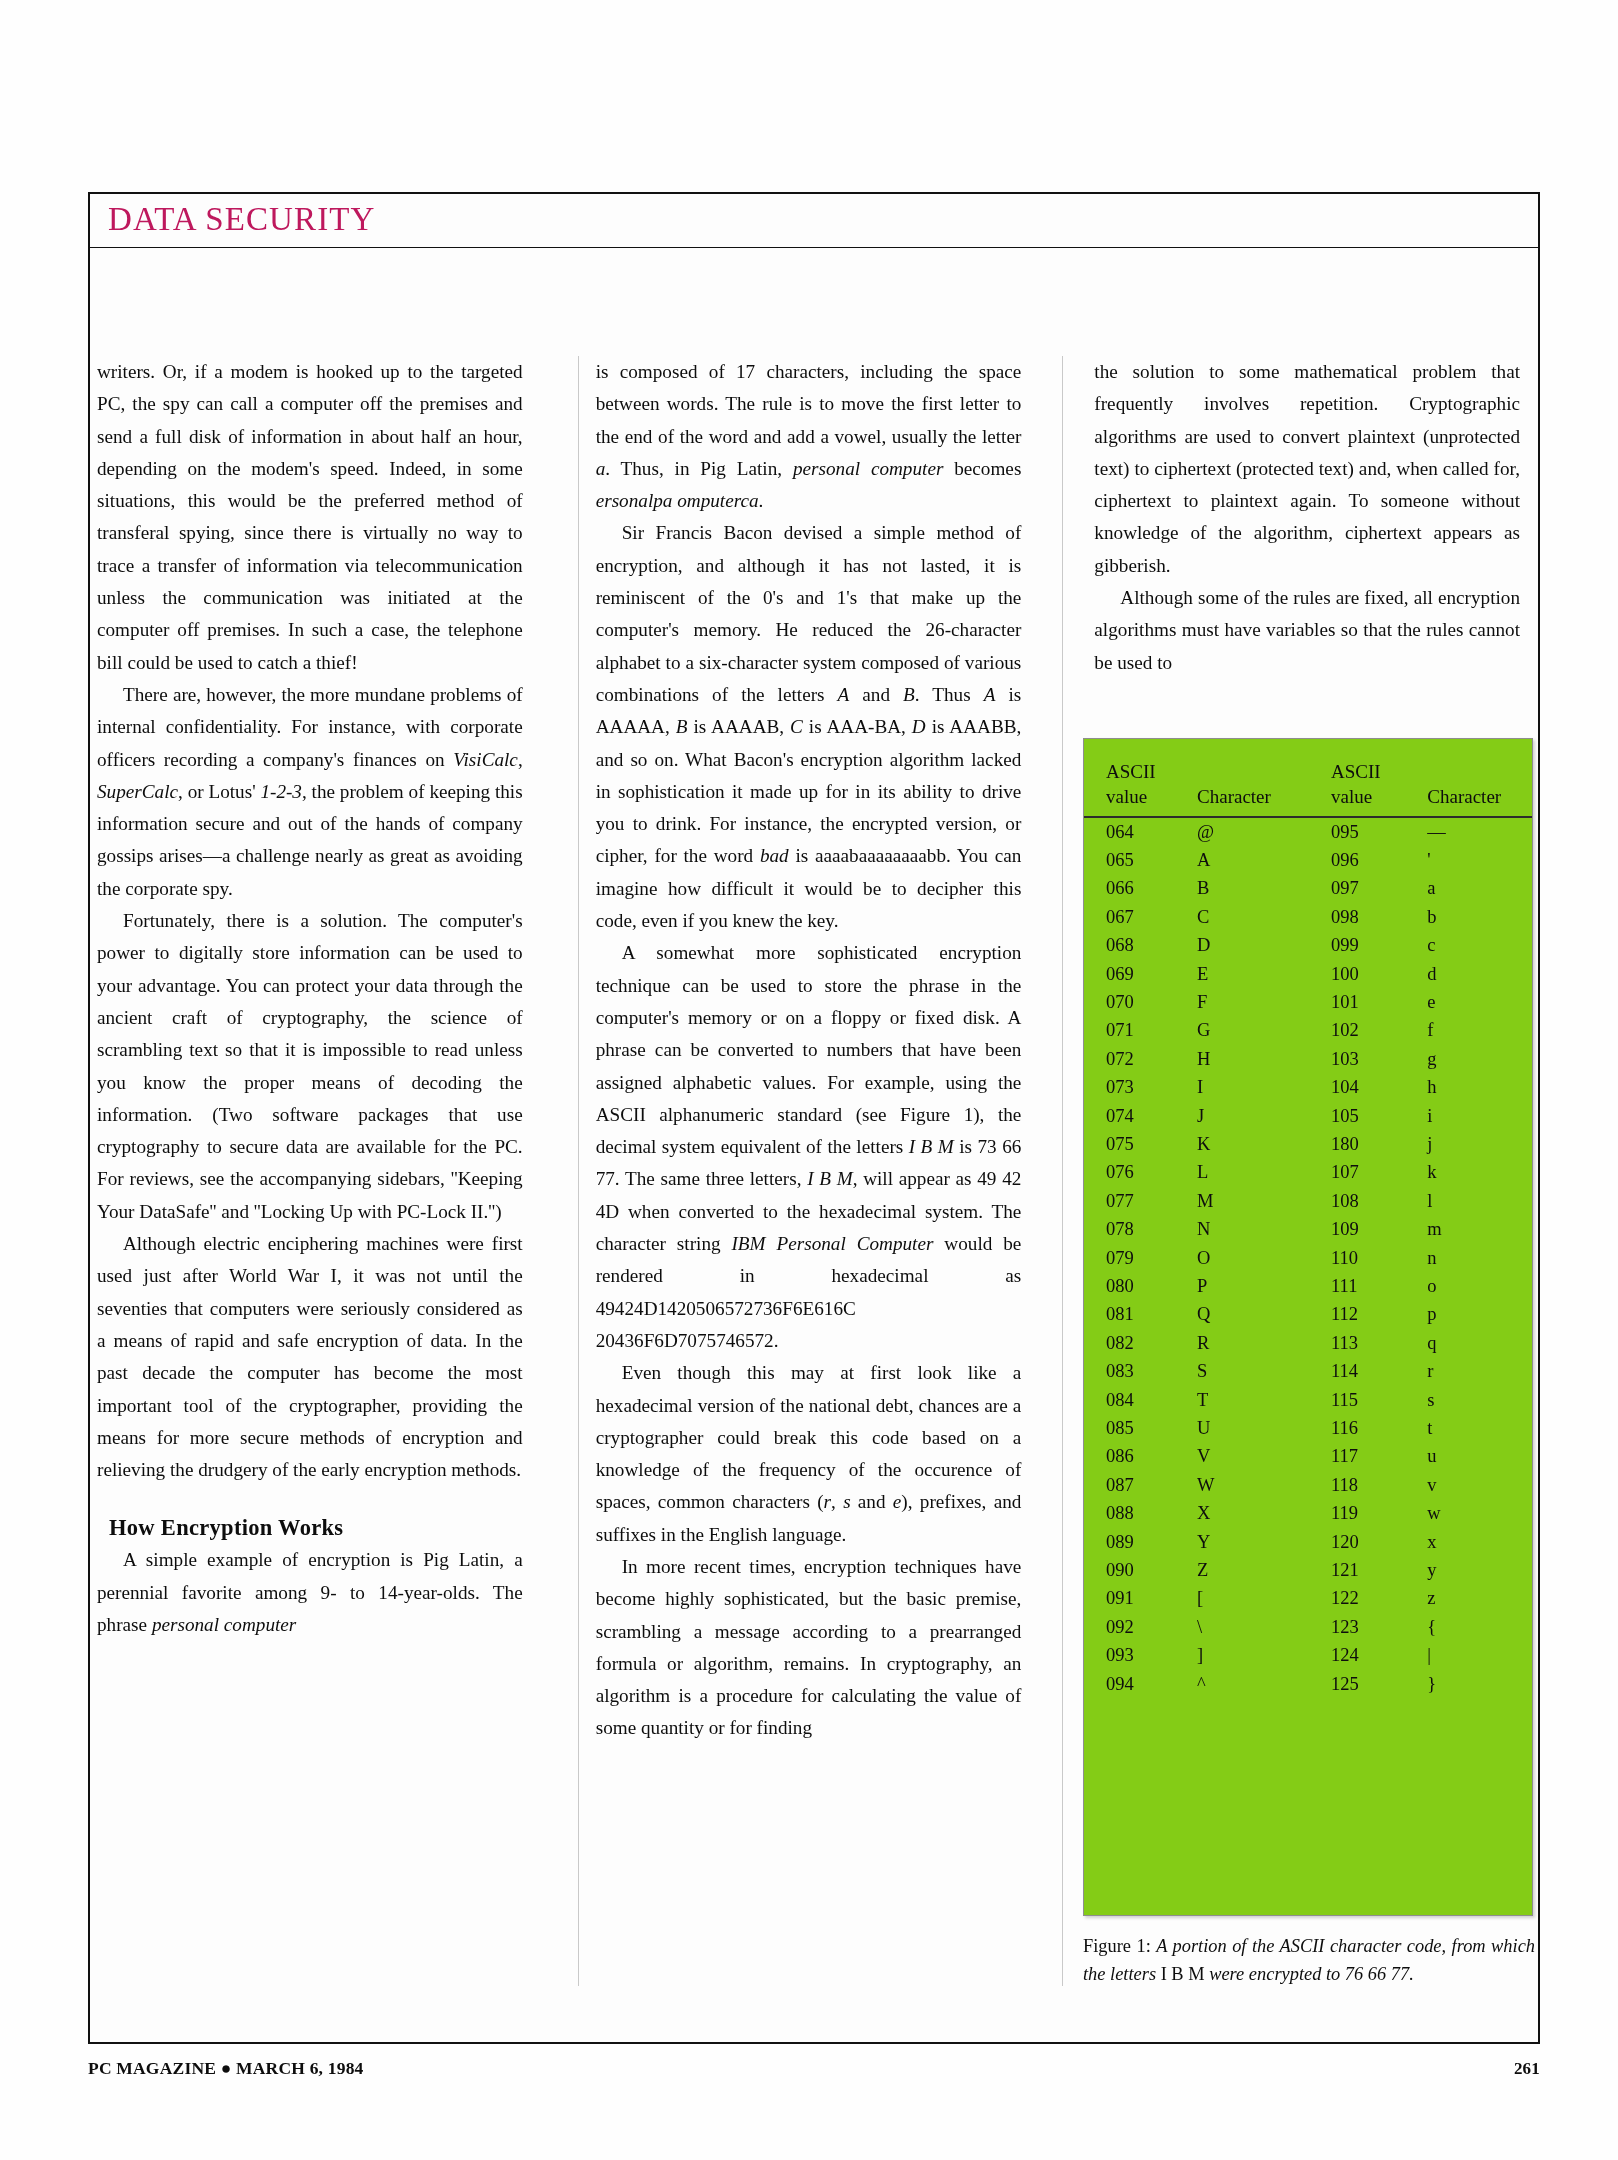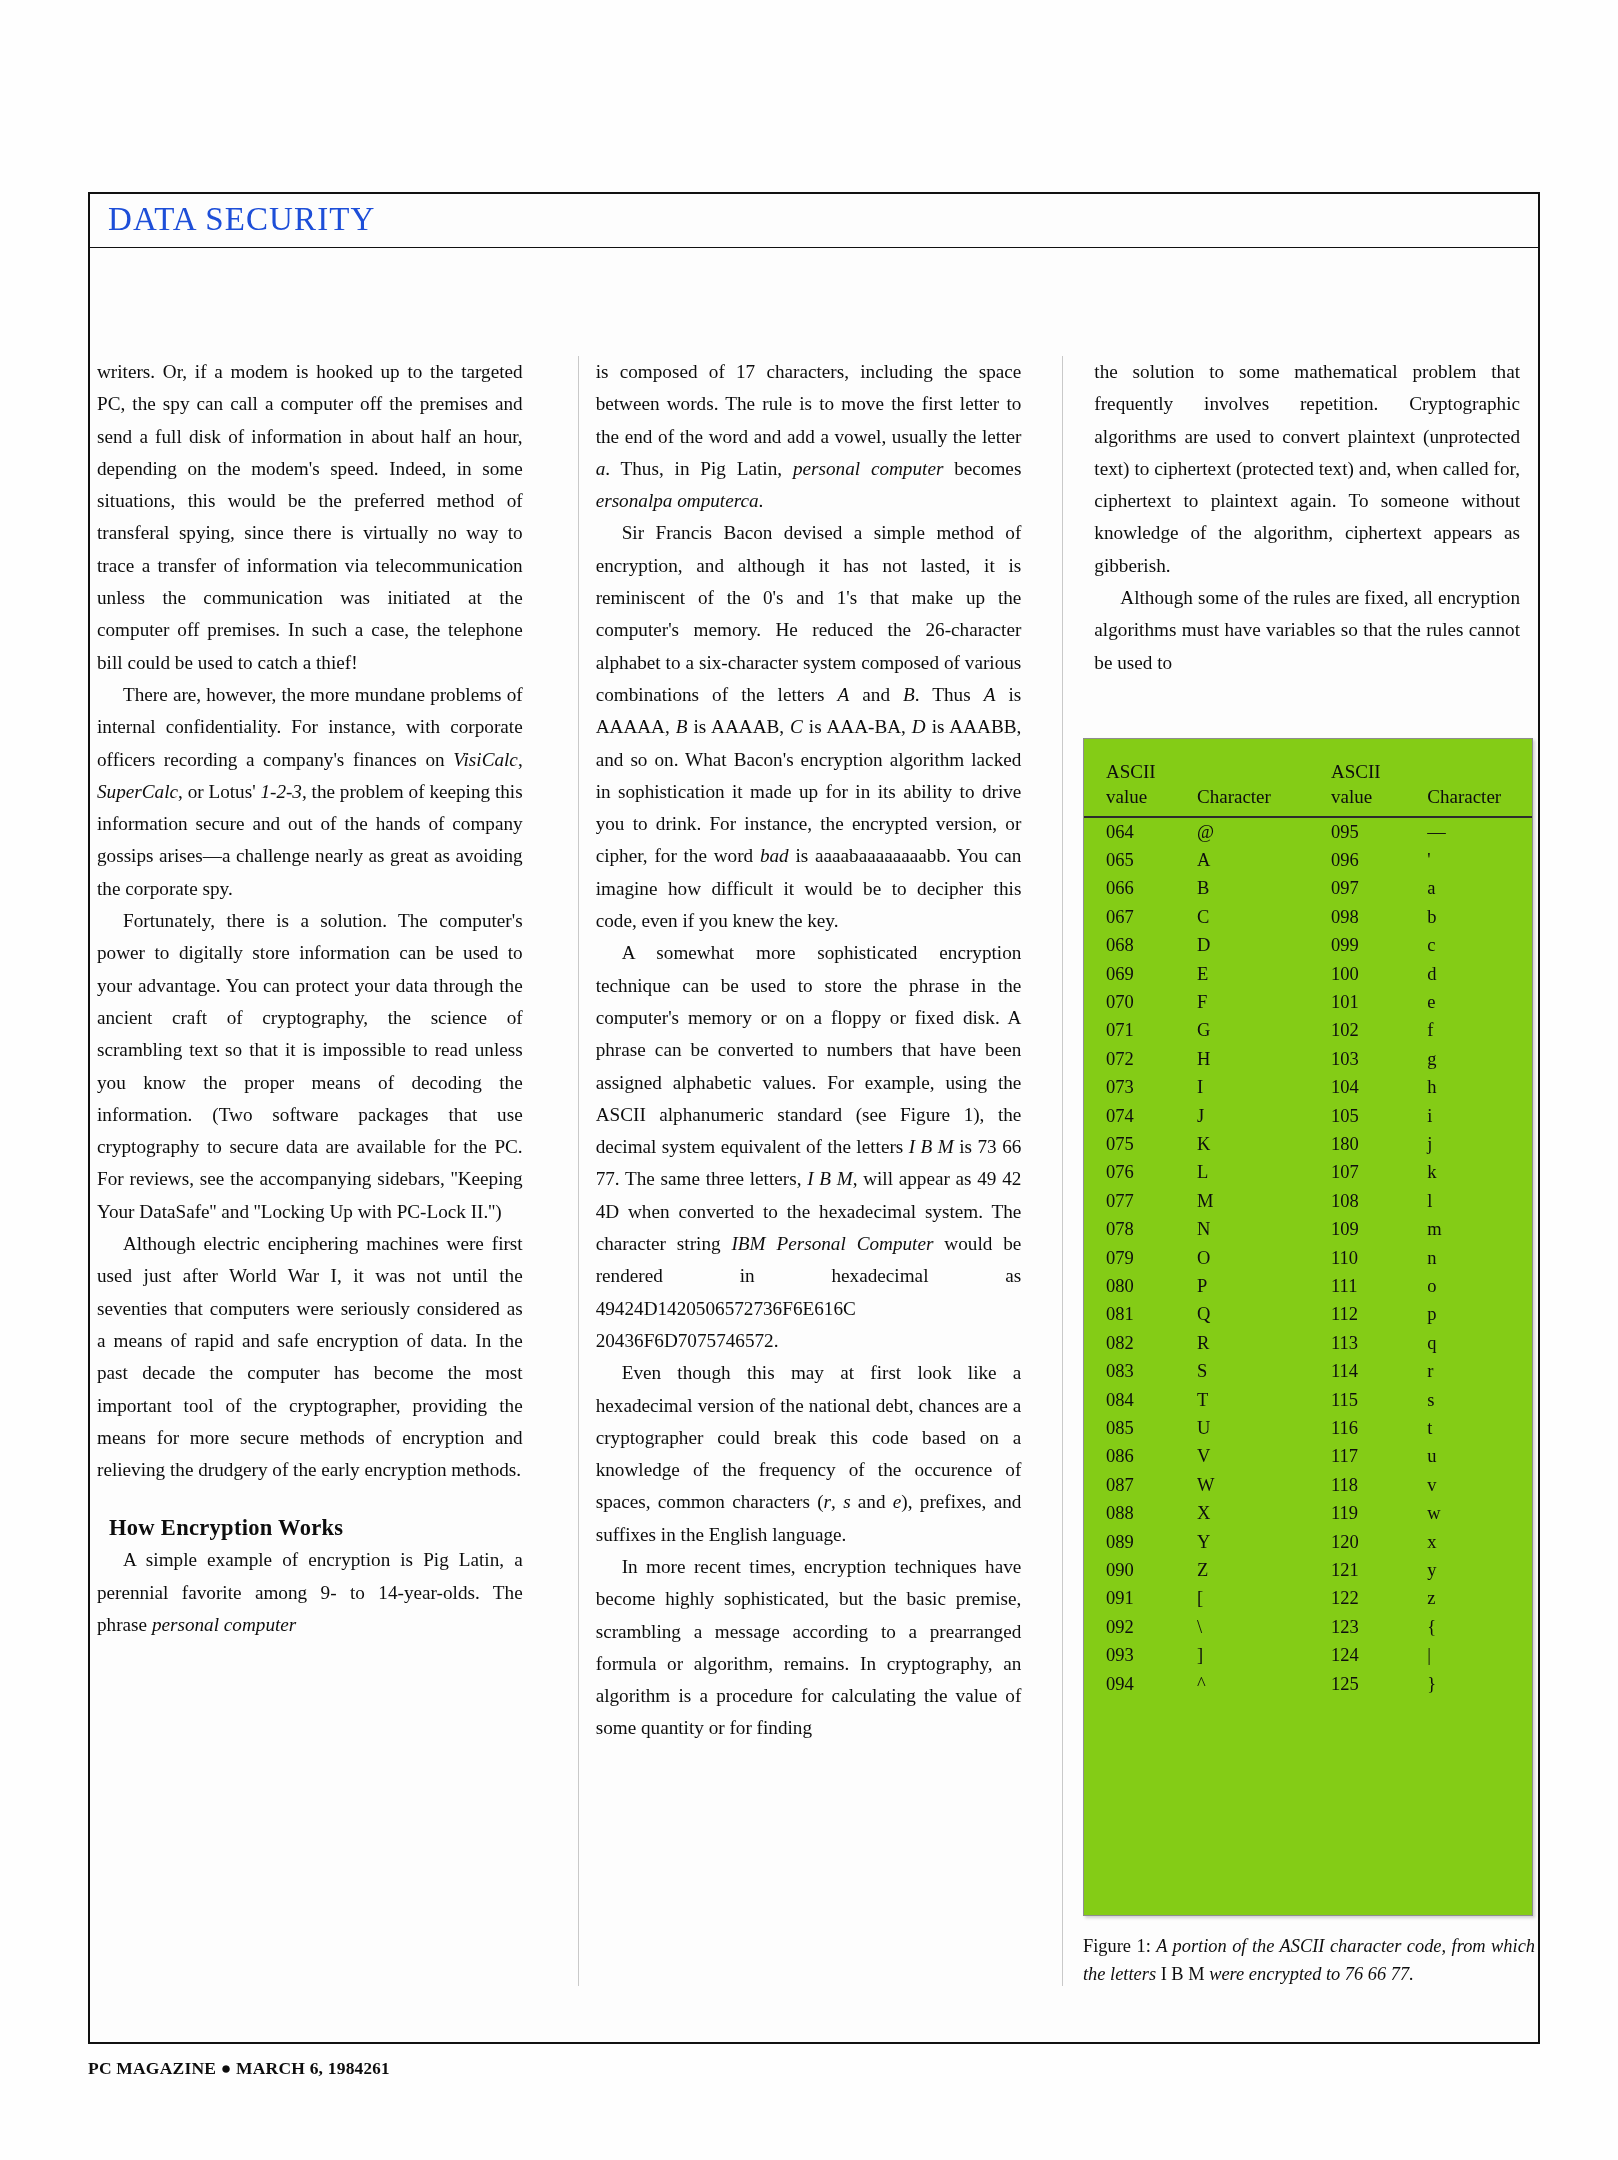--- a/index.html
+++ b/index.html
@@ -47,21 +47,21 @@
     border-bottom: 1.5px solid #111;
     box-sizing: border-box;
     display: flex;
     align-items: center;
   }
   #dept-header .dept-title {
     font-family: "Liberation Serif", "DejaVu Serif", serif;
     font-size: 33px;
     letter-spacing: 1.1px;
     padding-left: 20px;
-    color: #1d4ed8;
+    color: #be185d;
     font-weight: 400;
   }
 
   
   #columns {
     position: absolute;
     left: 97px;
     top: 356px;
     width: 1436px;
     height: 1668px;
@@ -164,20 +164,21 @@
   #figure-caption .fig-text  { font-style: italic; }
   #figure-caption .fig-up    { font-style: normal; }
 
   
   #footer {
     position: absolute;
     left: 88px;
     top: 2058px;
     width: 1452px;
     display: flex;
+    justify-content: space-between;
     align-items: baseline;
     font-size: 17.5px;
     letter-spacing: 0.2px;
   }
   #footer .pub {
     font-family: "Liberation Serif", "DejaVu Serif", serif;
     font-weight: 600;
   }
   #footer .pageno {
     font-weight: bold;

